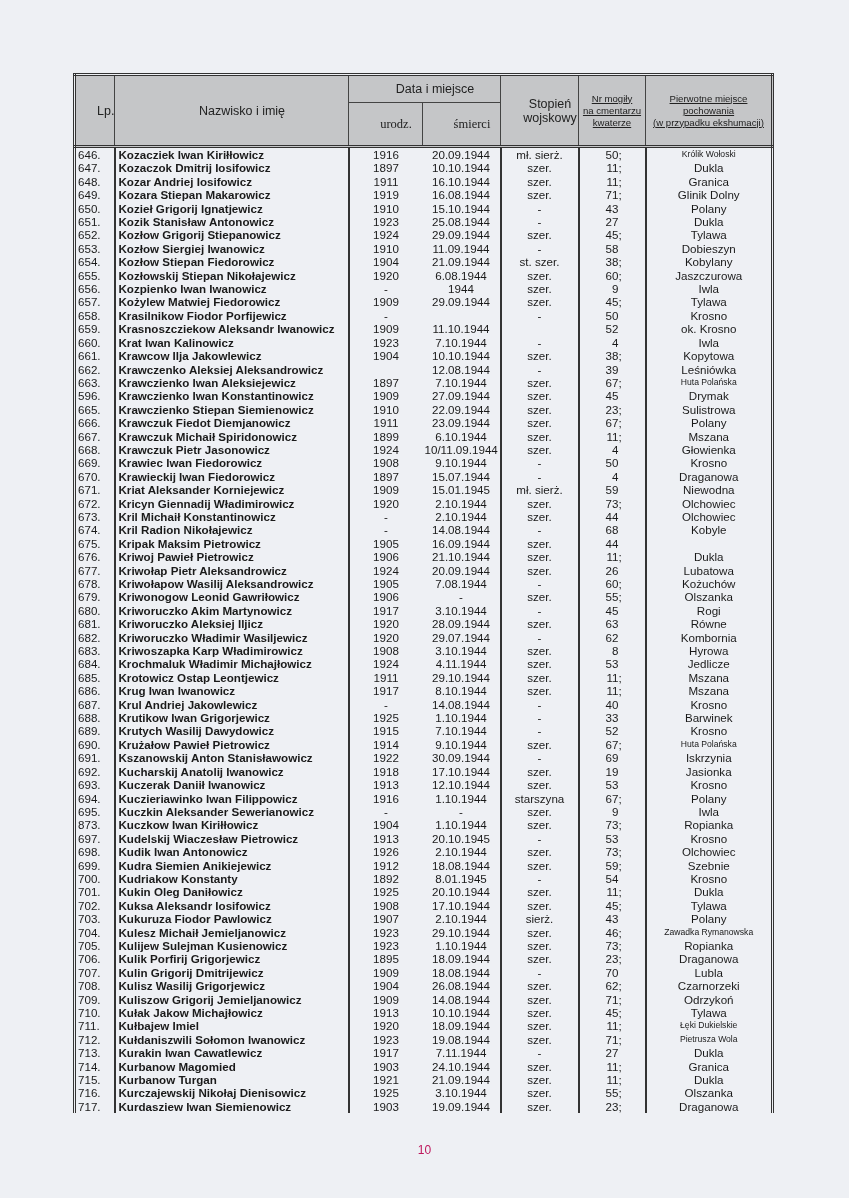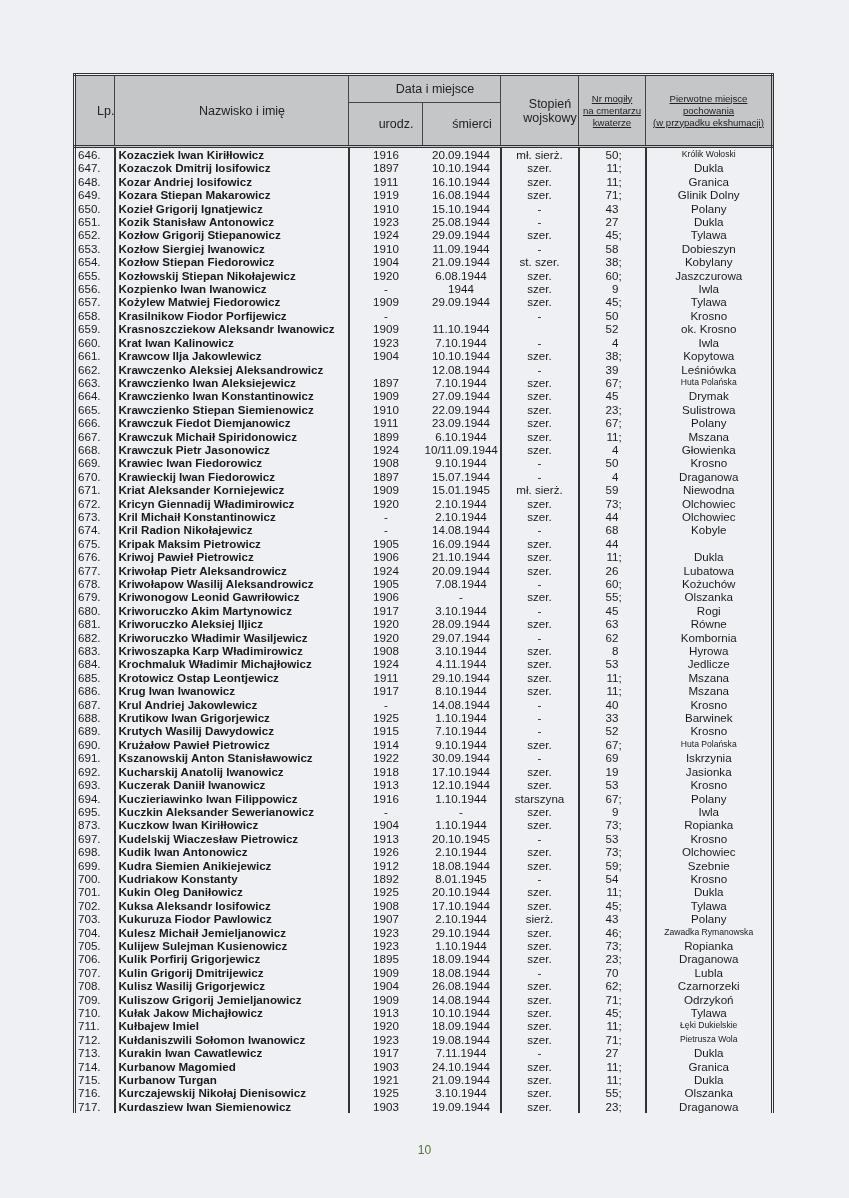--- a/index.html
+++ b/index.html
@@ -36,21 +36,21 @@
     thead th {
       background: #c5c6c8;
       font-weight: normal;
       color: #222;
       border: 1px solid #444;
       text-align: center;
       vertical-align: middle;
       padding: 0;
     }
     thead tr.h1 th { height: 26px; }
-    thead tr.h2 th { height: 42px; }
+    thead tr.h2 th { height: 42px; font-family: Liberation Serif, serif; }
     thead .big { font-size: 12.5px; padding-left: 21px; }
     thead .small { font-size: 9.6px; line-height: 12px; text-decoration: underline; }
     thead tr.h1 th.first { border-left: 3px double #333; }
     thead tr.h1 th.last { border-right: 3px double #333; margin-left: 16px; }
     thead tr.h1 th { border-top: 3px double #333; }
     thead tr.h2 th { border-bottom: 3px double #333; }
     thead th.rowspan2 { border-bottom: 3px double #333; }
 
     tbody td {
       padding: 0 2px;
@@ -65,21 +65,21 @@
     tbody td.birth { text-align: center; }
     tbody td.death { text-align: center; border-right: 2px solid #333; }
     tbody td.rank { text-align: center; border-right: 2px solid #333; }
     tbody td.grave { text-align: center; border-right: 2px solid #333; }
     tbody td.place { text-align: center; border-right: 3px double #333; }
     tbody td.place.sm { font-size: 8.6px; margin-left: 38px; }
     .grave-num { display: inline-block; min-width: 18px; text-align: right; }
     .grave-semi { display: inline-block; width: 5px; text-align: left; }
     .page-number {
       position: absolute; left: 0; width: 849px; top: 1143px;
-      text-align: center; font-size: 12px; color: #4d7c0f;
+      text-align: center; font-size: 12px; color: #be185d;
     }
   </style>
 </head>
 <body>
 
 <div class="page">
   <div class="table-wrap">
     <table class="grid">
       <colgroup>
         <col class="c-lp">
@@ -272,21 +272,21 @@
           <tr>
             <td class="lp">663.</td>
             <td class="name">Krawczienko Iwan Aleksiejewicz</td>
             <td class="birth">1897</td>
             <td class="death">7.10.1944</td>
             <td class="rank">szer.</td>
             <td class="grave"><span class="grave-num">67</span><span class="grave-semi">;</span></td>
             <td class="place sm">Huta Polańska</td>
           </tr>
           <tr>
-            <td class="lp">664.</td>
+            <td class="lp">596.</td>
             <td class="name">Krawczienko Iwan Konstantinowicz</td>
             <td class="birth">1909</td>
             <td class="death">27.09.1944</td>
             <td class="rank">szer.</td>
             <td class="grave"><span class="grave-num">45</span><span class="grave-semi"></span></td>
             <td class="place">Drymak</td>
           </tr>
           <tr>
             <td class="lp">665.</td>
             <td class="name">Krawczienko Stiepan Siemienowicz</td>

